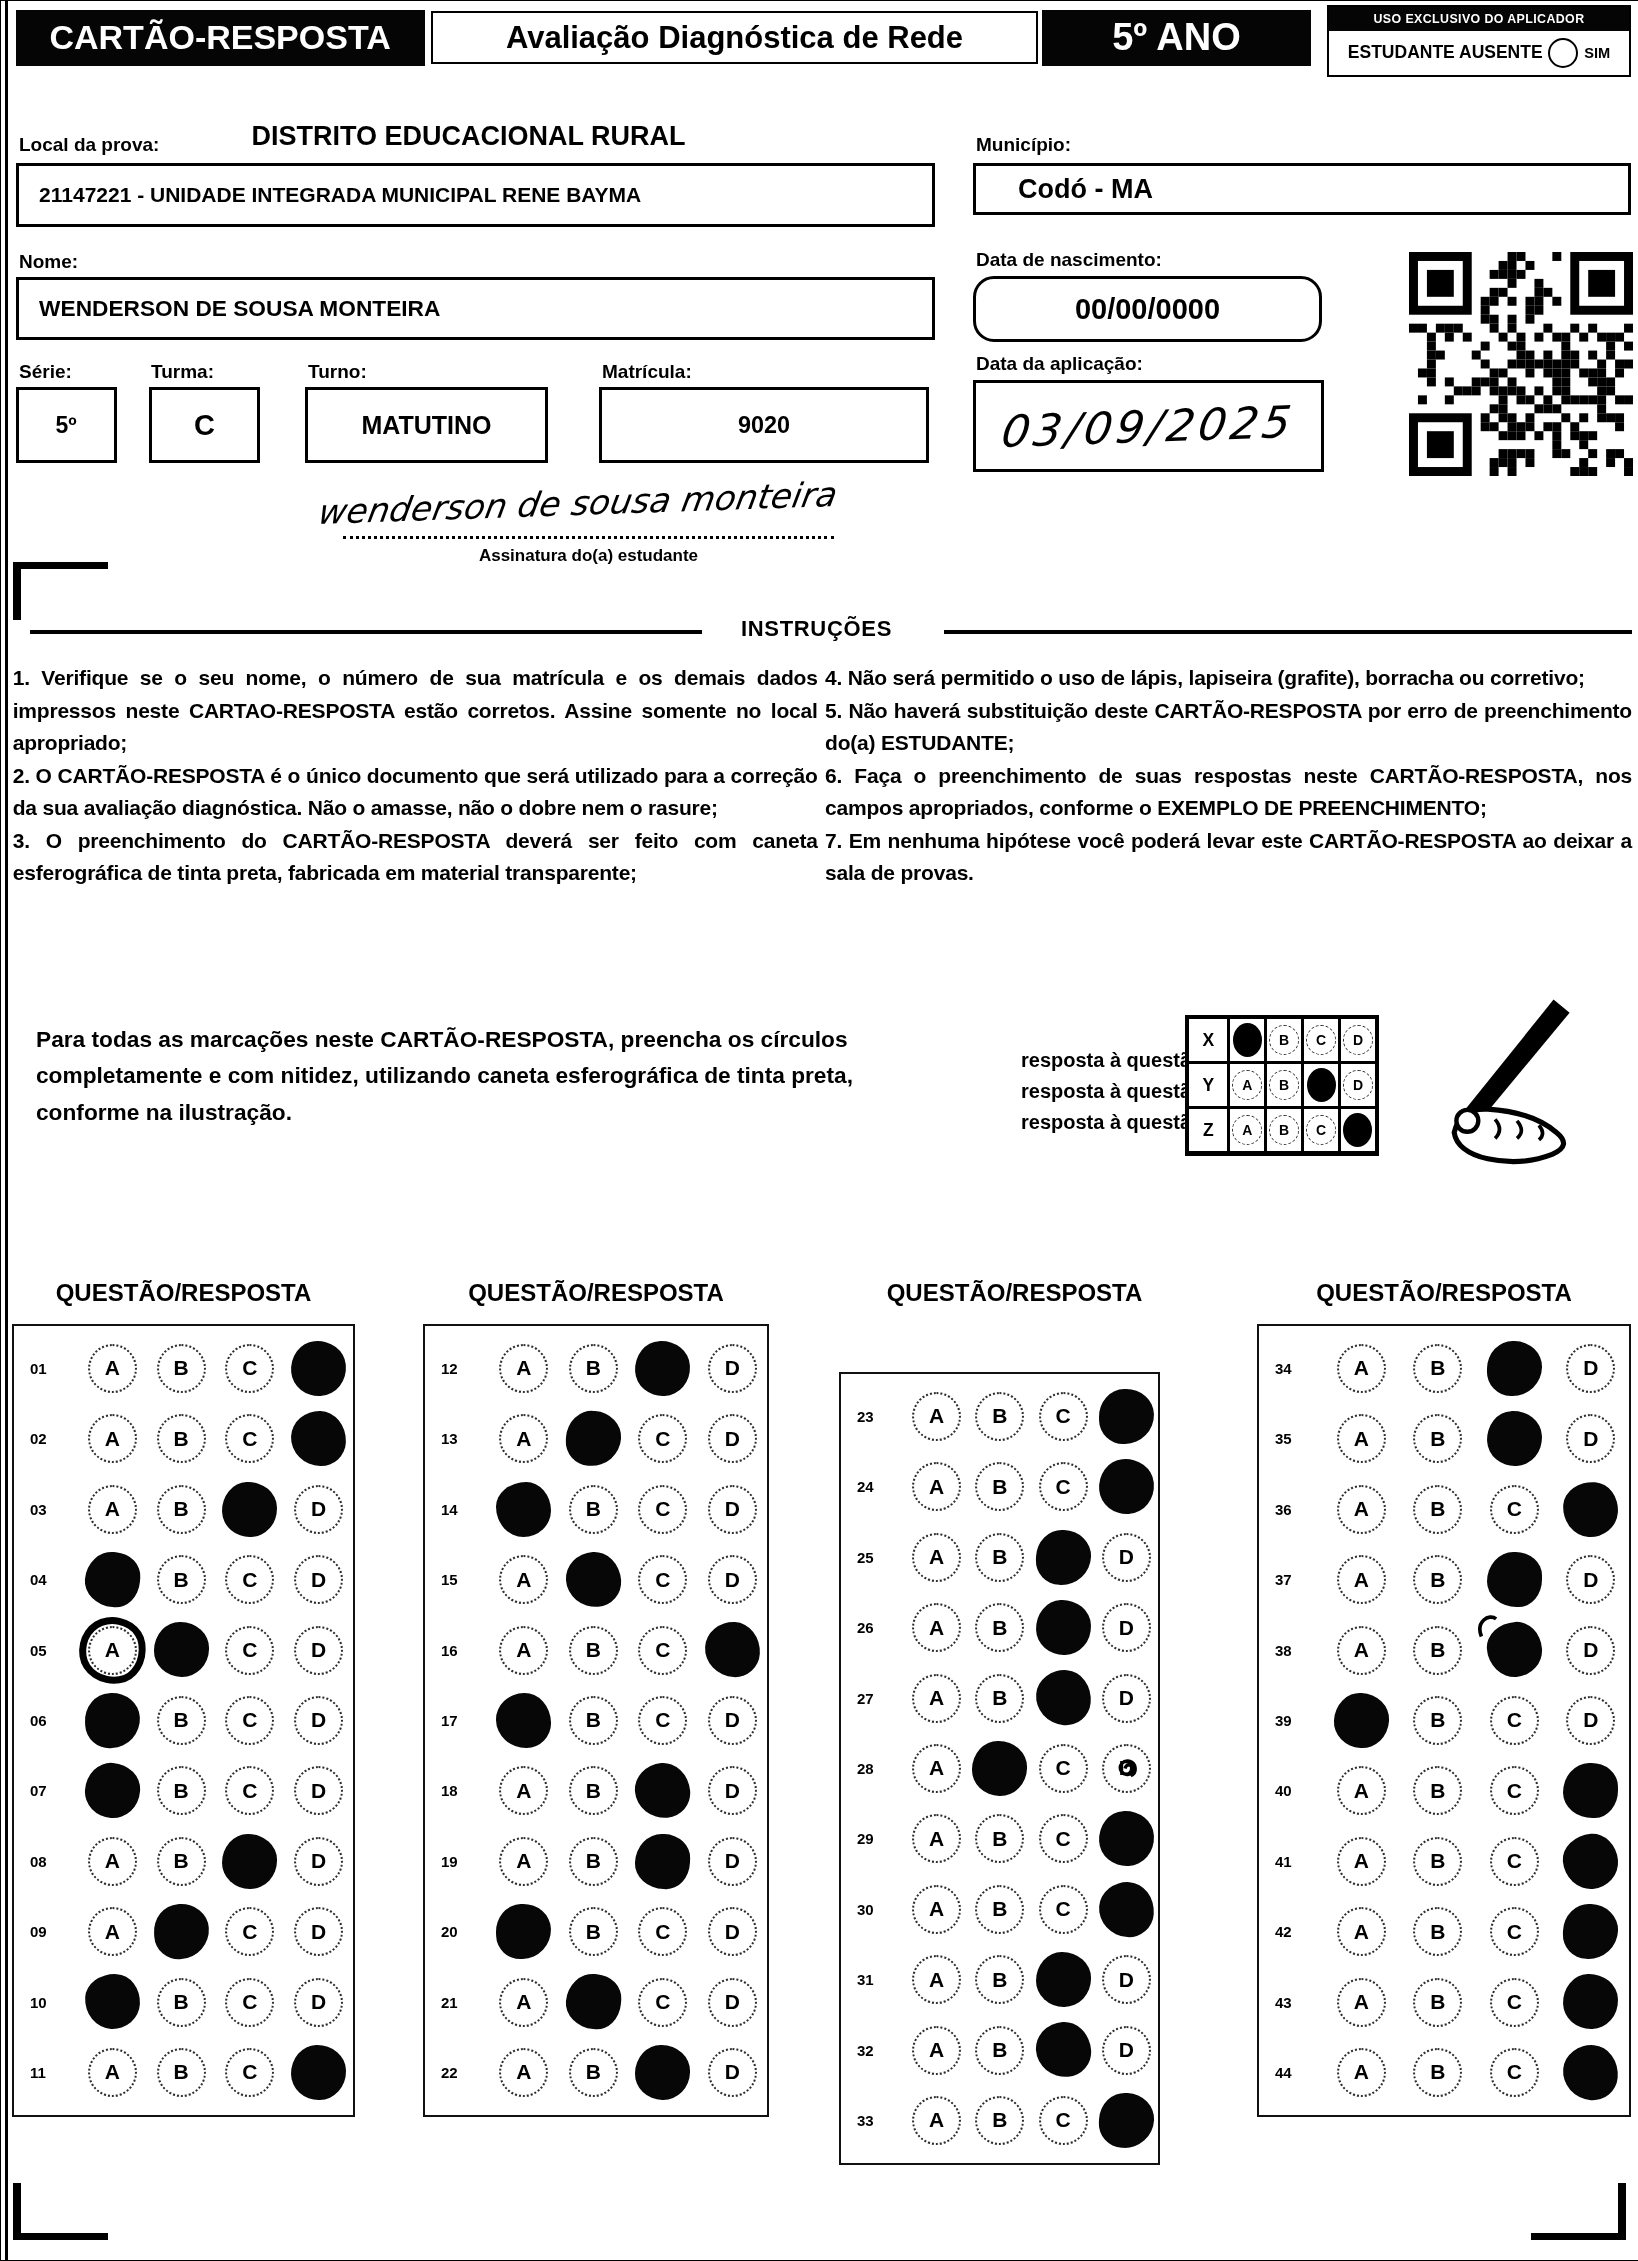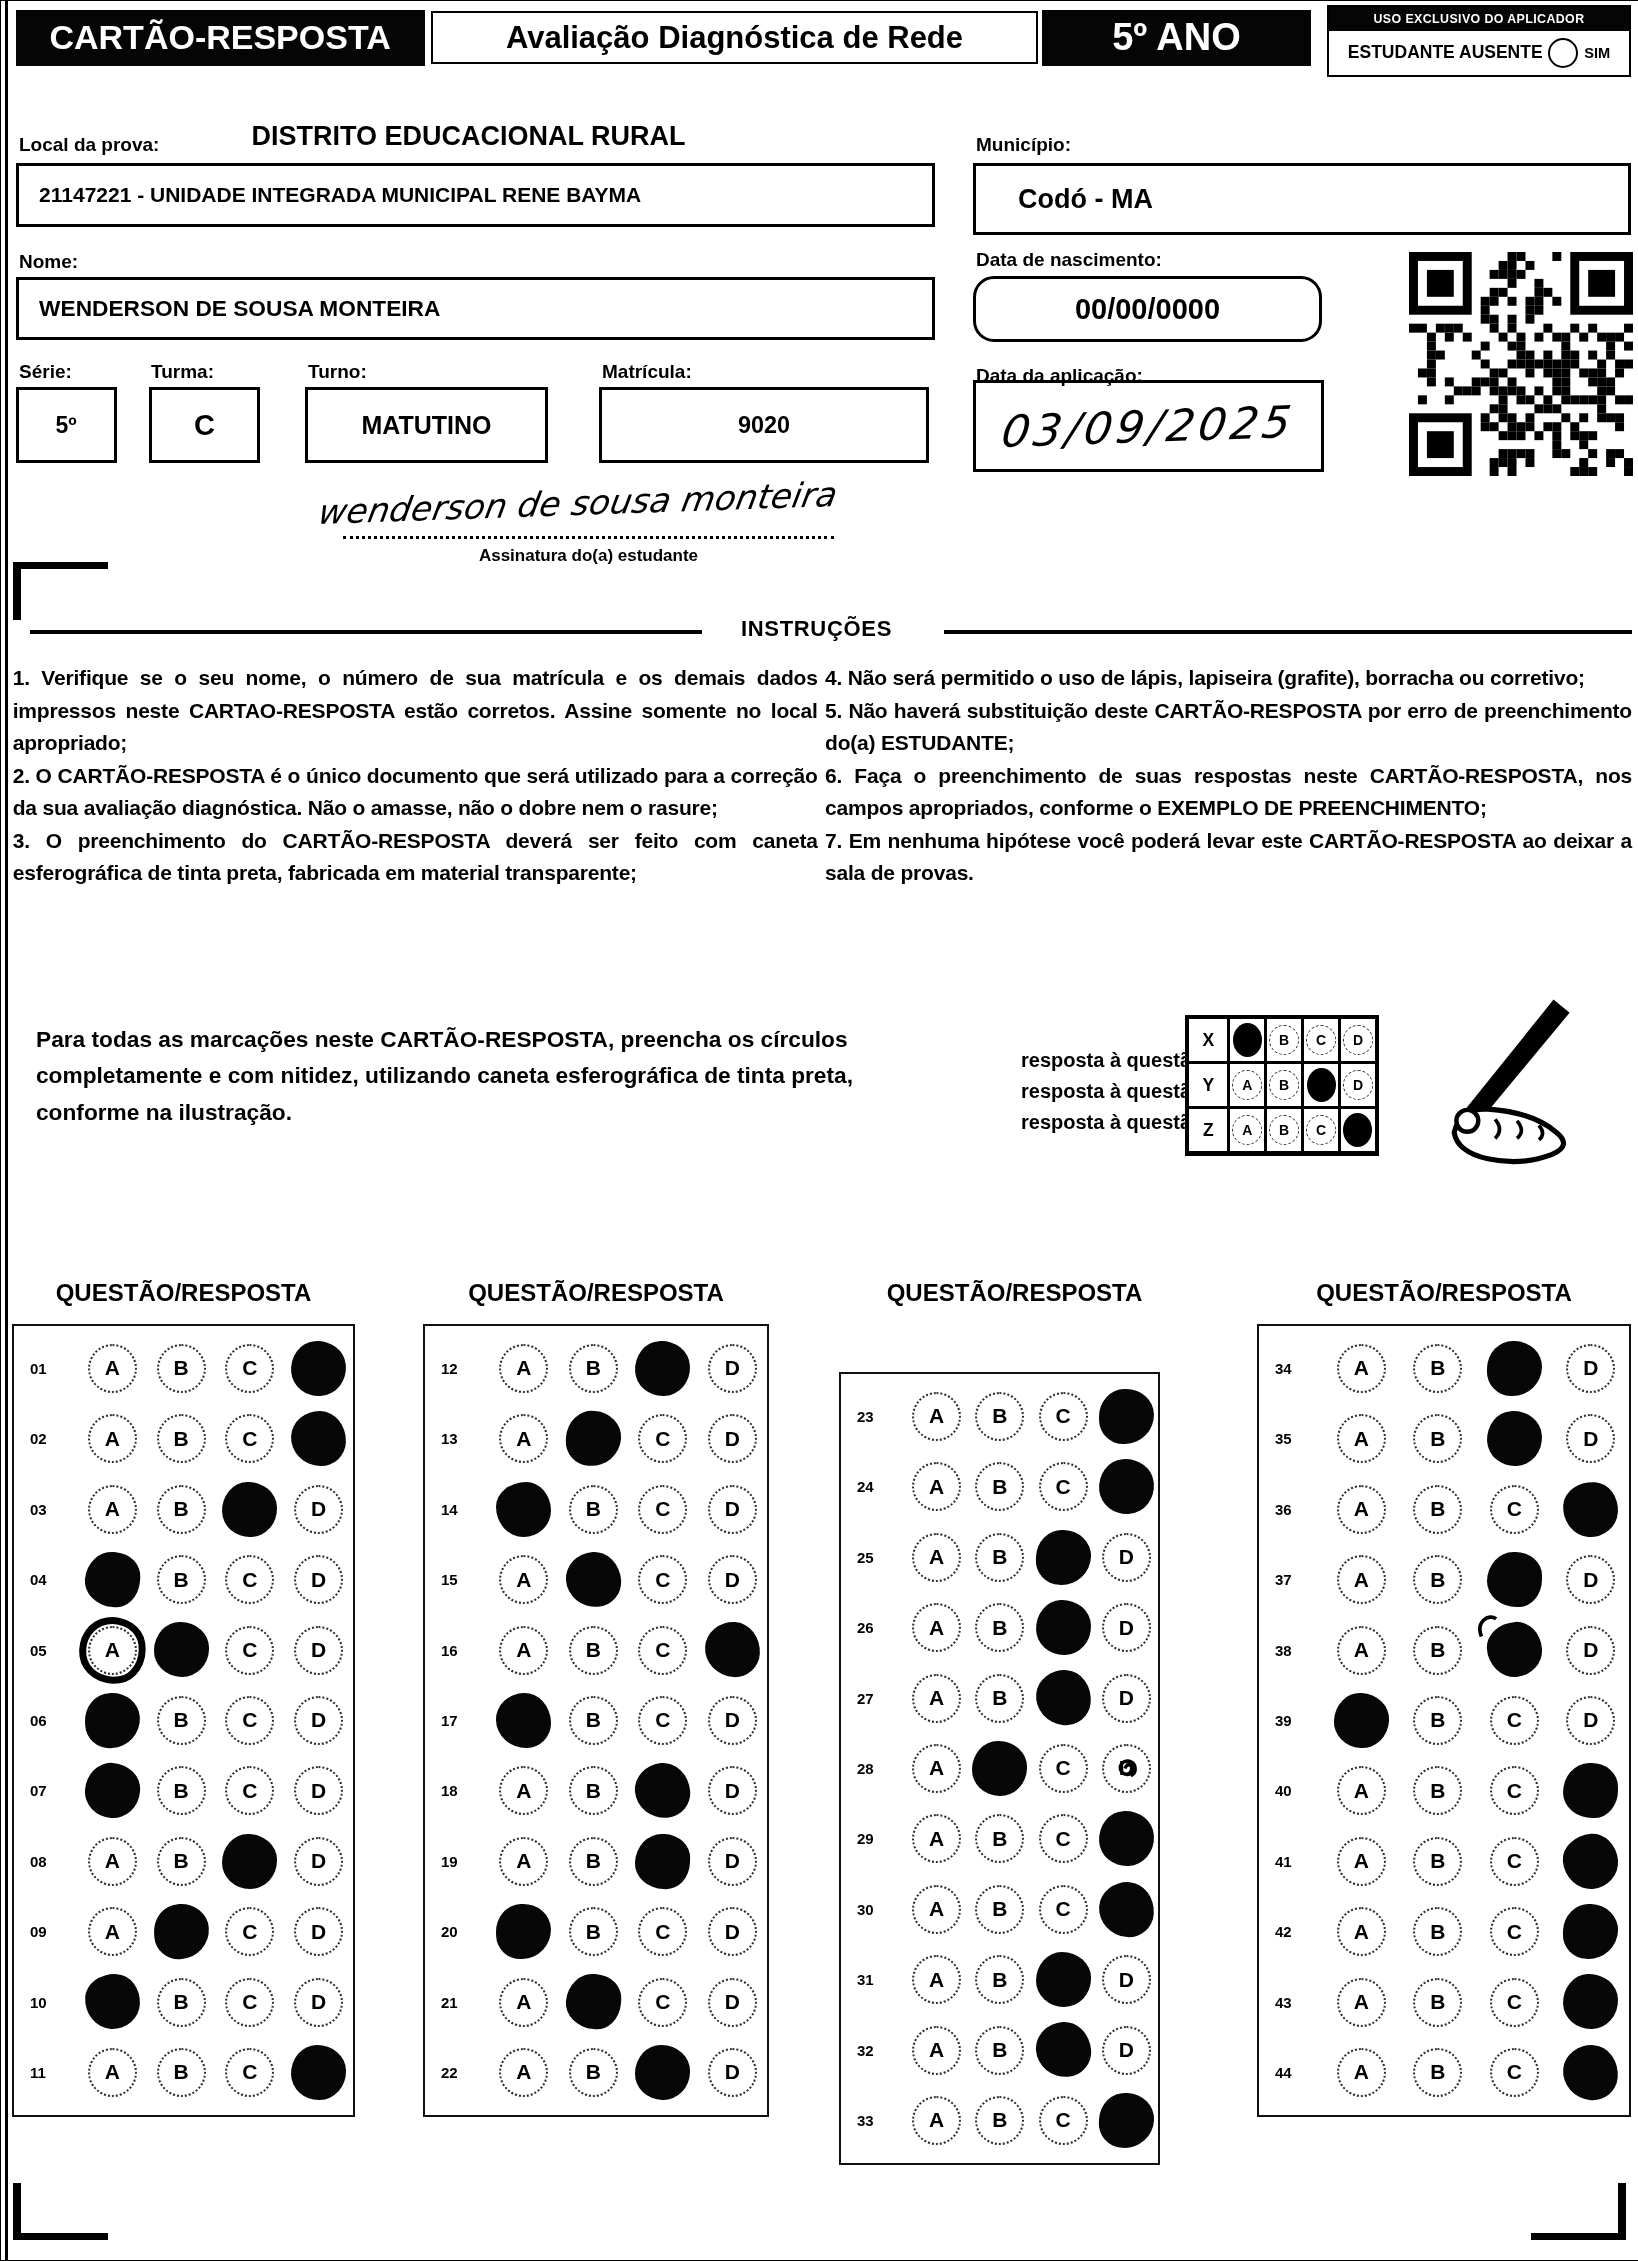--- a/index.html
+++ b/index.html
@@ -19,21 +19,21 @@
   .aplicador{left:1326px;top:4.4px;width:304px;height:72px;border:2.2px solid #000;}
   .aplicador-bar{height:23.4px;background:#050505;color:#fff;font-size:12.4px;letter-spacing:0.4px;}
   .aplicador-body{height:44px;font-size:17.5px;gap:5.8px;}
   .absent-circle{width:26px;height:26px;border:2.2px solid #000;border-radius:50%;}
   .sim{font-size:14.6px;}
   
   .lbl{font-size:19px;font-weight:bold;}
   .fbox{border:3.7px solid #000;display:flex;align-items:center;font-weight:bold;text-align:right;}
   .district{left:190px;top:120px;width:555px;text-align:center;font-size:27px;font-weight:bold;}
   .school-box{left:14.6px;top:162px;width:919px;height:64px;font-size:21px;padding-left:20.5px;}
-  .muni-box{left:972px;top:162px;width:658px;height:72px;font-size:27px;padding-left:42px;}
+  .muni-box{left:972px;top:162px;width:658px;height:52px;font-size:27px;padding-left:42px;}
   .nome-box{left:14.6px;top:276px;width:919px;height:63px;font-size:22.7px;padding-left:20.5px;}
   .nasc-box{left:972px;top:275px;width:349px;height:66px;font-size:29px;justify-content:center;border-radius:21px;}
   .small-box{border:3.7px solid #000;font-weight:bold;}
   .aplic-box{left:972px;top:379px;width:351px;height:92px;border:3.7px solid #000;overflow:hidden;}
   .handwrite{font-family:"DejaVu Sans",sans-serif;font-style:italic;}
   .date-hw{font-size:44px;letter-spacing:3.7px;transform:skewX(-10deg) rotate(-2deg);white-space:nowrap;}
   .sig-hw{font-size:34px;transform:skewX(-12deg) rotate(-2deg);white-space:nowrap;}
   .dotline{border-bottom:3.7px dotted #000;}
   
   .mark-tl{left:11.7px;top:561px;width:95px;height:58px;border-left:8.8px solid #000;border-top:7.3px solid #000;}
@@ -313,21 +313,21 @@
 
   <div class="abs lbl" style="left:150px;top:360px;">Turma:</div>
   <div class="abs small-box center" style="left:148px;top:386px;width:111px;height:76px;font-size:29px;">C</div>
 
   <div class="abs lbl" style="left:307px;top:360px;">Turno:</div>
   <div class="abs small-box center" style="left:304px;top:386px;width:243px;height:76px;font-size:25px;">MATUTINO</div>
 
   <div class="abs lbl" style="left:601px;top:360px;">Matrícula:</div>
   <div class="abs small-box center" style="left:598px;top:386px;width:330px;height:76px;font-size:23.4px;">9020</div>
 
-  <div class="abs lbl" style="left:975px;top:352px;margin-top:12px;">Data da aplicação:</div>
+  <div class="abs lbl" style="left:975px;top:352px;">Data da aplicação:</div>
   <div class="abs aplic-box center">
     <span class="handwrite date-hw">03/09/2025</span>
   </div>
 
   <div class="abs handwrite sig-hw" style="left:320px;top:482px;">wenderson de sousa monteira</div>
   <div class="abs dotline" style="left:342px;top:482px;width:491px;height:56px;"></div>
   <div class="abs bold" style="left:342px;top:545px;width:491px;text-align:center;font-size:17px;">Assinatura do(a) estudante</div>
 
   <div class="abs mark-tl"></div>
   <div class="abs mark-bl"></div>

